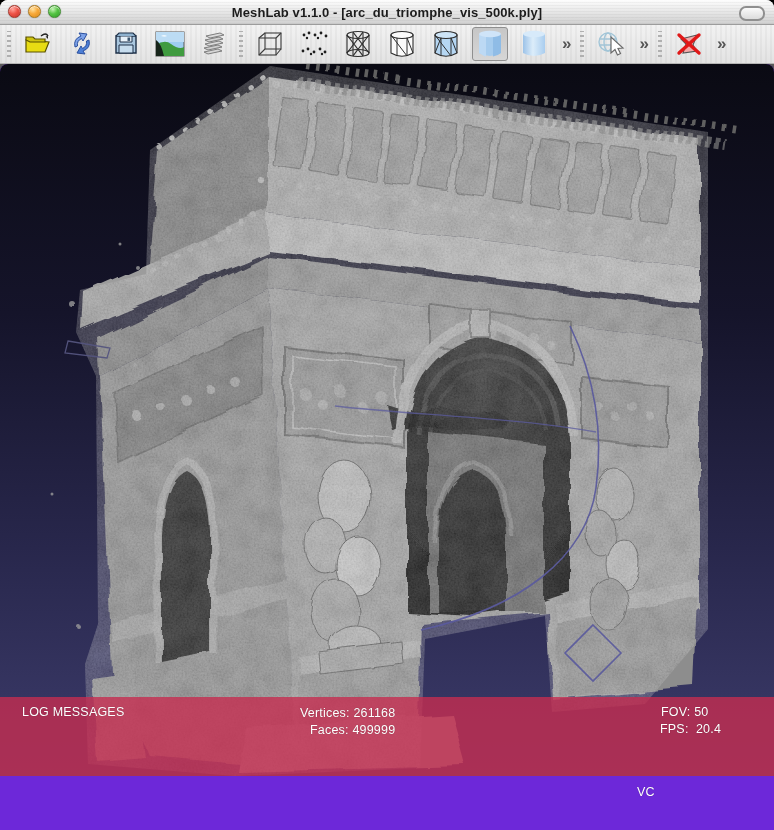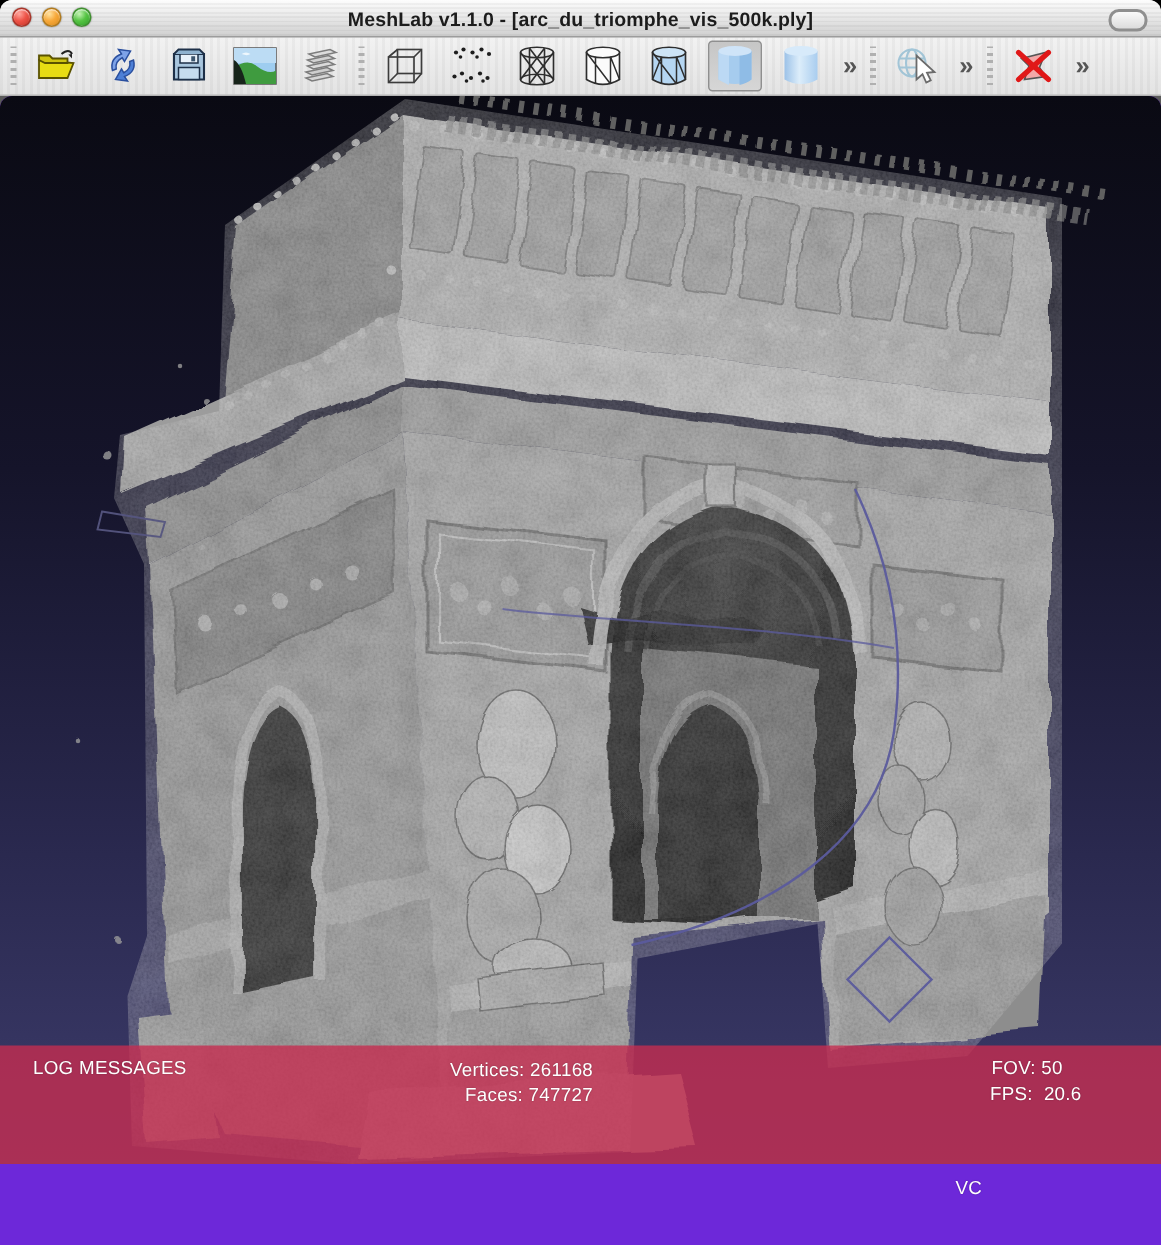--- a/index.html
+++ b/index.html
@@ -404,23 +404,23 @@
             <path d="M570,262 C597,318 603,372 596,424 C586,494 520,544 421,566"></path>
             <path d="M335,342 C400,350 520,354 596,368" stroke-width="1.3" opacity="0.8"></path>
             <path d="M68,277 L110,284 L107,294 L65,289 Z" stroke="#55557f" stroke-width="1.3"></path>
             <path d="M593,561 L621,589 L593,617 L565,589 Z" stroke-width="1.6"></path>
           </g>
         </svg>
 
         <div class="logbar"></div>
         <div class="hud log">LOG MESSAGES</div>
         <div class="hud verts">Vertices: 261168</div>
-        <div class="hud faces">Faces: 747727</div>
+        <div class="hud faces">Faces: 499999</div>
         <div class="hud fov">FOV: 50</div>
-        <div class="hud fps">FPS:  20.6</div>
+        <div class="hud fps">FPS:  20.4</div>
         <div class="hud vc">VC</div>
       </div>
     </div>
   </div>
 
   <div class="statusbar">
     <div class="progress"></div>
     <svg class="grip" width="15" height="15">
       <g stroke-linecap="round">
         <path d="M13 3 L3 13" stroke="#9a9a9a" stroke-width="1.3"></path>

